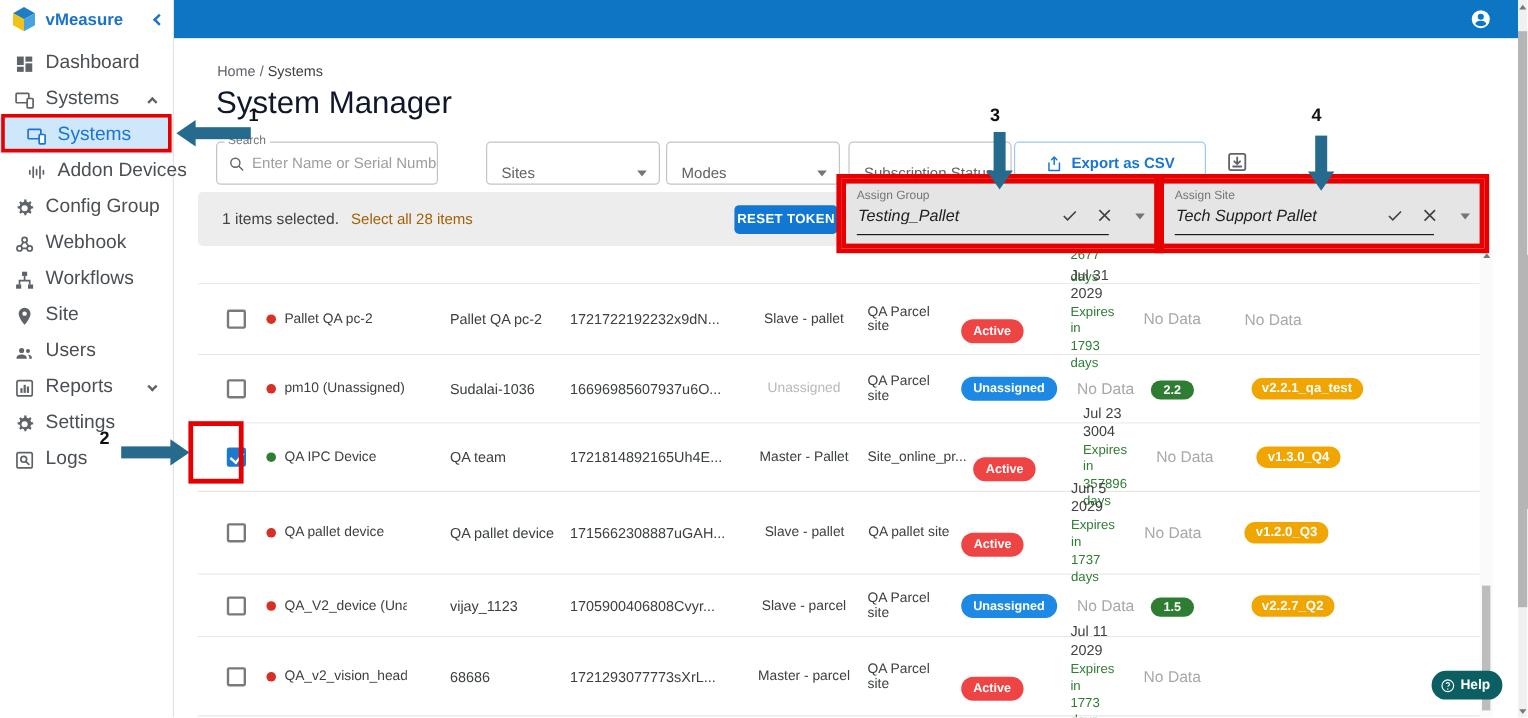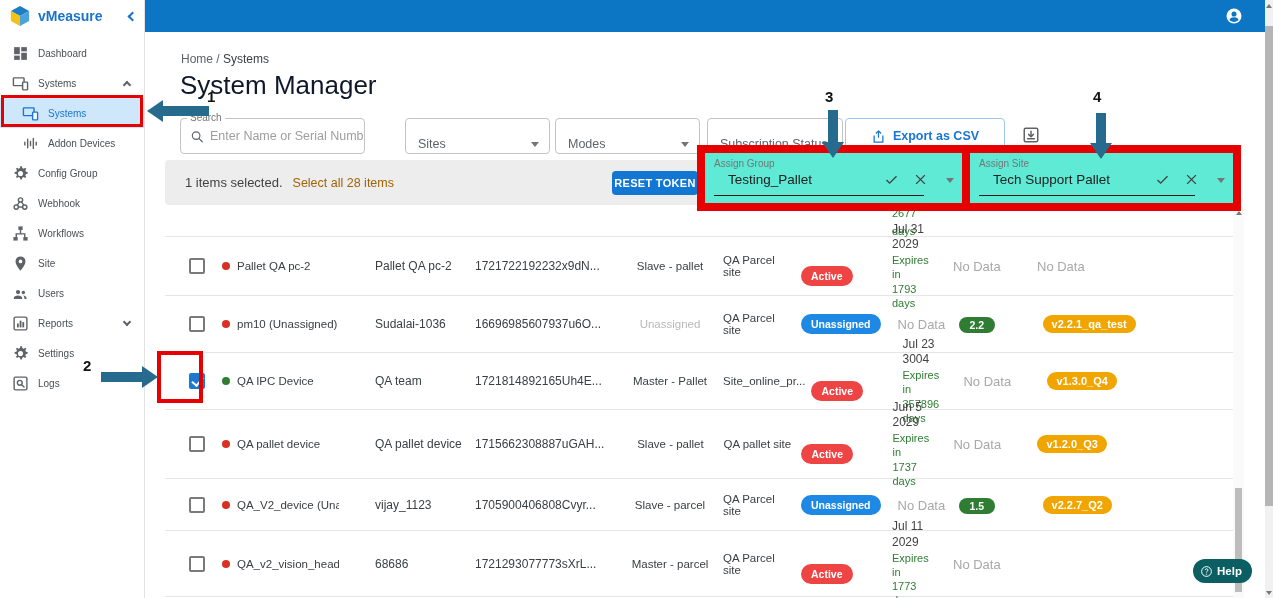--- a/index.html
+++ b/index.html
@@ -22,21 +22,21 @@
   .logo-ico { width:22px; height:22px; }
   .logo-title { font-size:14px; font-weight:bold; color:#1a73c9; margin-left:7px; flex:1; }
   .chev { display:inline-block; width:7px; height:7px; border-right:2px solid #1a73c9; border-bottom:2px solid #1a73c9; }
   .chev.left { transform:rotate(135deg); }
   .chev.g { border-color:#5f6368; width:6px; height:6px; }
   .chev.up { transform:rotate(-135deg); margin-top:3px; }
   .chev.down { transform:rotate(45deg); margin-bottom:3px; }
   .nav { margin-top:6px; }
   .nav-item { position:relative; display:flex; align-items:center; height:30px; padding-left:12px; cursor:pointer; color:#4a4f54; }
   .nav-item .nico { width:17px; height:17px; color:#5f6368; flex:0 0 17px; }
-  .nav-item .nlabel { font-size:10px; margin-left:9px; flex:1; white-space:nowrap; }
+  .nav-item .nlabel { font-size:16px; margin-left:9px; flex:1; white-space:nowrap; }
   .nav-item .nchev { margin-right:14px; }
   .nav-item.sub { padding-left:22px; }
   .nav-item.active { background:#cfe7fa; color:#1976d2; }
   .nav-item.active .nico { color:#1976d2; }
   .nav-item.active .nlabel { color:#1976d2; }
 
   
   .content { position:absolute; left:145px; top:32px; width:1120px; height:566px; background:#fff; }
   .crumb { position:absolute; left:36px; top:20px; font-size:12px; color:#5f6368; }
   .crumb .cur { color:#3c4043; }
@@ -58,25 +58,25 @@
   .export-btn .eico { width:15px; height:15px; }
   .dlbox-ico { position:absolute; left:877px; top:94px; width:18px; height:18px; color:#5f6368; cursor:pointer; }
 
   
   .sel-bar { position:absolute; left:20px; top:128px; width:1070px; height:45px; background:#ededed; border-radius:4px; display:flex; align-items:center; z-index:10; }
   .sel-text { font-size:13px; color:#424242; margin-left:20px; }
   .sel-link { font-size:12.5px; color:#a16207; margin-left:10px; cursor:pointer; }
   .reset-btn { position:absolute; left:447px; top:11px; width:86px; height:24px; background:#1177d2; color:#fff; font-size:11px; font-weight:bold; letter-spacing:.3px; border:none; border-radius:4px; display:flex; align-items:center; justify-content:center; cursor:pointer; }
 
   
-  .assign-panel { position:absolute; top:117px; height:58px; background:#5eead4; border:4px solid #e60000; z-index:40; }
+  .assign-panel { position:absolute; top:117px; height:58px; background:#e5e5e5; border:4px solid #e60000; z-index:40; }
   .ap-group { left:556px; width:265px; }
   .ap-site { left:821px; width:271px; }
   .ap-label { font-size:10px; color:#757575; padding:5px 0 0 9px; }
-  .ap-valrow { display:flex; align-items:center; padding:3px 34px 0 23px; }
+  .ap-valrow { display:flex; align-items:center; padding:3px 34px 0 10px;font-style:italic; }
   .ap-value { font-size:13.5px; color:#212121; flex:1; white-space:nowrap; overflow:hidden; }
   .ap-check, .ap-close { width:15px; height:15px; color:#424242; cursor:pointer; }
   .ap-close { margin-left:14px; }
   .ap-caret { position:absolute; right:8px; bottom:20px; cursor:pointer; }
   .ap-underline { position:absolute; left:9px; right:38px; bottom:7px; border-bottom:1.5px solid #1b1b1b; }
 
   
   .table { position:absolute; left:20px; top:173px; width:1070px; }
   .trow { display:flex; align-items:center; border-bottom:1px solid #e6e6e6; background:#fff; }
   .c1 { flex:0 0 40px; display:flex; justify-content:flex-end; }

